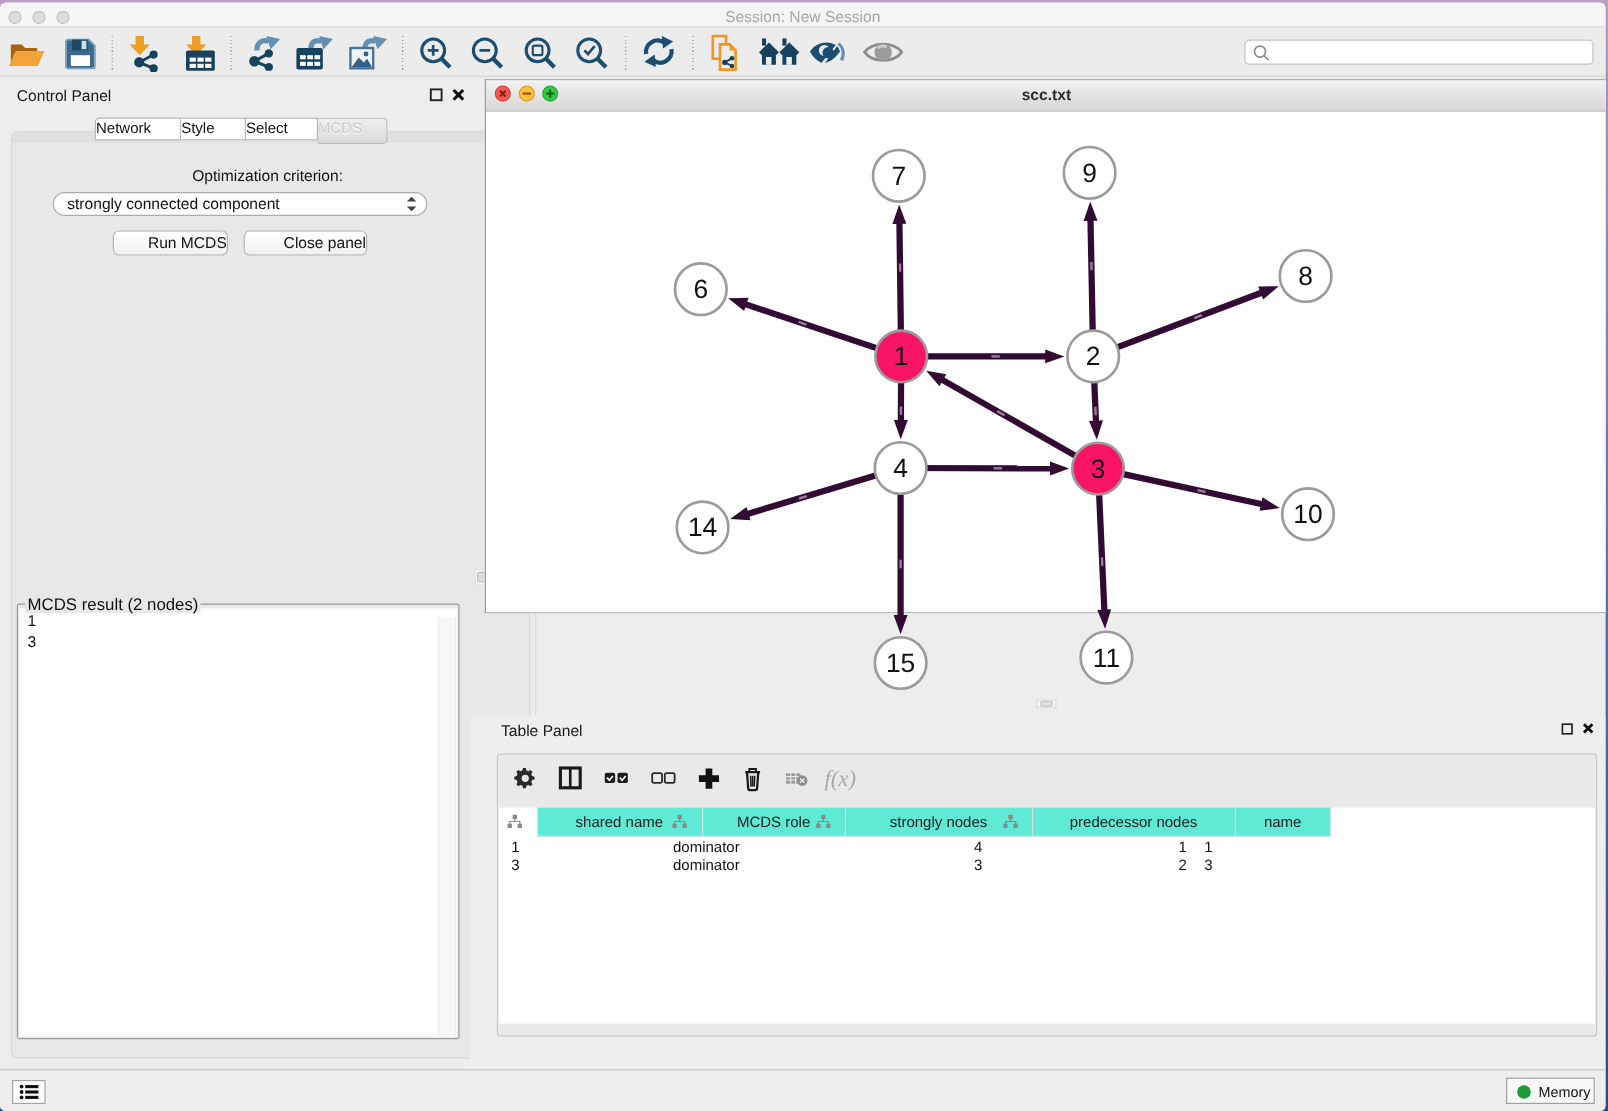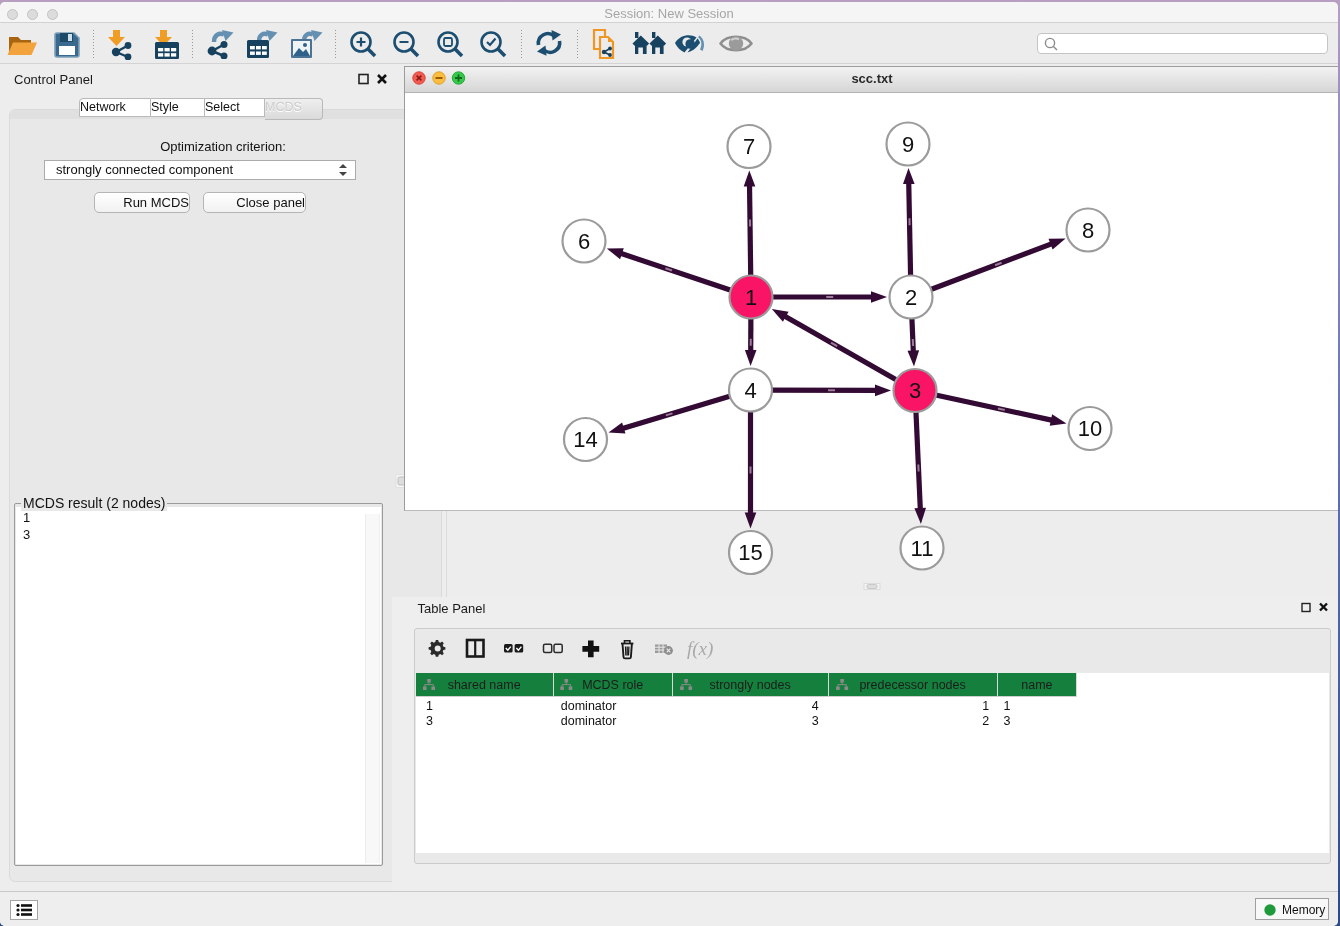--- a/index.html
+++ b/index.html
@@ -24,21 +24,21 @@
 
 .ldock { position:absolute; left:0; top:64px; width:447px; bottom:35px;
   background:#ededed; border-right:1px solid #dbdbdb; }
 .dockhead { font-size:13px; color:#1a1a1a; position:absolute; left:14px; top:5.5px; }
 .cptabs { position:absolute; top:31.5px; left:79px; height:19px; display:flex; z-index:3; }
 .cptab { font-size:12.5px; color:#111; background:#fff; border:1px solid #b9b9b9;
   border-left:none; padding:1px 0 0 0; text-align:left; height:19px; }
 .innerpanel { position:absolute; left:9px; top:43px; right:4px; bottom:9px; z-index:0;
   background:#e8e8e8; border:1px solid #dadada; border-radius:6px; }
 .combo { position:absolute; left:44px; top:93.5px; width:312px; height:20px;
-  background:#fff; border:1px solid #ababab; border-radius:0;
+  background:#fff; border:1px solid #ababab; border-radius:10px;
   font-size:13px; color:#111; padding:1px 0 0 11px; }
 .btn { position:absolute; height:21px; background:linear-gradient(#ffffff,#f1f1f1);
   border:1px solid #b5b5b5; border-radius:5px; font-size:13px; color:#111;
   text-align:right; padding-top:2px; }
 .mcdsbox { position:absolute; left:14px; top:437px; width:369px; height:363px;
   border:1px solid #9a9a9a; border-radius:2px; }
 .mcdsin { position:absolute; left:1px; top:3px; right:1px; bottom:1px; background:#fff;
   font-size:13px; color:#111; padding:2px 0 0 7px; line-height:17px; }
 .mcdslabel { position:absolute; left:6px; top:-9px; background:#e8e8e8;
   font-size:14px; color:#111; padding:0 2px; }
@@ -47,23 +47,23 @@
   background:#fff; border:1px solid #9c9c9c; border-bottom:1px solid #bbb; }
 .nettitle { position:absolute; left:0; top:0; width:100%; height:26px;
   background:linear-gradient(#f2f2f2,#d6d6d6); border-bottom:1px solid #b3b3b3; }
 .netname { position:absolute; top:4px; width:100%; text-align:center;
   font-size:13px; font-weight:bold; color:#2a2a2a; }
 
 .tdock { position:absolute; left:392px; top:595px; right:0; bottom:35px; background:#eeeeee; }
 .inset { position:absolute; left:21.5px; top:30.5px; width:917px; height:236px;
   background:#e9e9e9; border:1px solid #cbcbcb; border-radius:3px; }
 .tblarea { position:absolute; left:1px; top:44.5px; right:1px; bottom:10px; background:#fff; }
-.th { position:absolute; top:0; height:24px; background:#15803d;
+.th { position:absolute; top:0; height:24px; background:#5eead4;
   border-right:1px solid #d9d9d9; border-bottom:1px solid #cfcfcf;
-  font-size:12.5px; color:#1c1c1c; text-align:center; padding-top:5px; }
+  font-size:12.5px; color:#1c1c1c; text-align:center; padding-top:5px;margin-left:32px; }
 .td { position:absolute; font-size:12.5px; color:#111; }
 .btabs { position:absolute; bottom:6px; left:302px; height:19px; display:flex; }
 .btab { font-size:13px; color:#111; background:#fff; border:1px solid #a9a9a9;
   border-left:none; text-align:center; height:19px; padding-top:1px; }
 
 .status { position:absolute; left:0; bottom:0; width:100%; height:35px;
   background:#eeeeee; border-top:1px solid #c9c9c9; }
 .listbtn { position:absolute; left:10px; top:8px; width:28px; height:20px;
   background:#fdfdfd; border:1px solid #a5a5a5; }
 .membtn { position:absolute; right:9px; top:6px; width:74px; height:22px;

